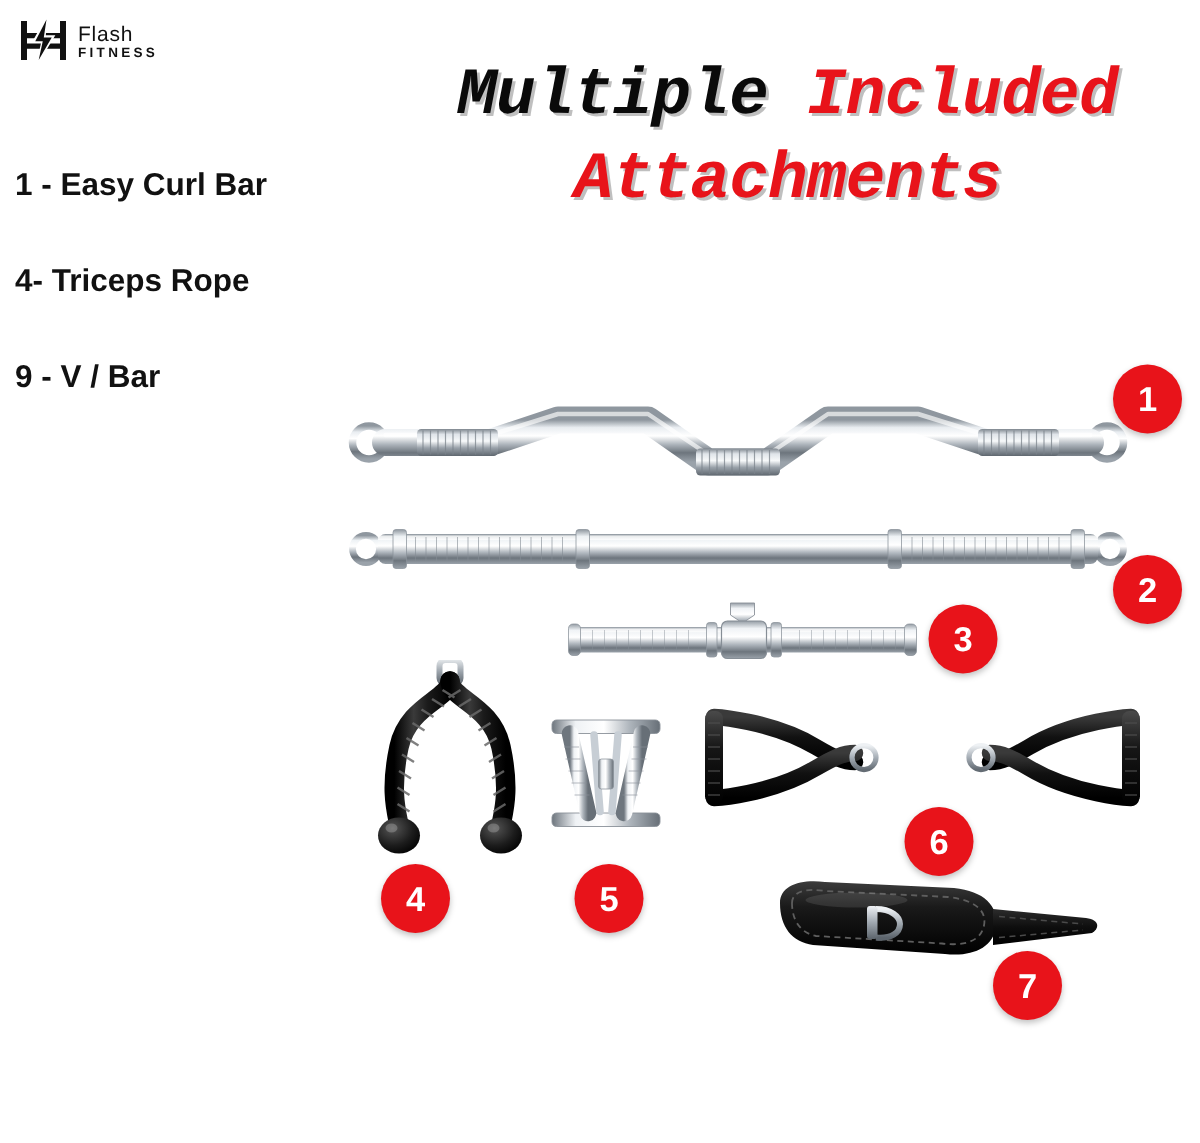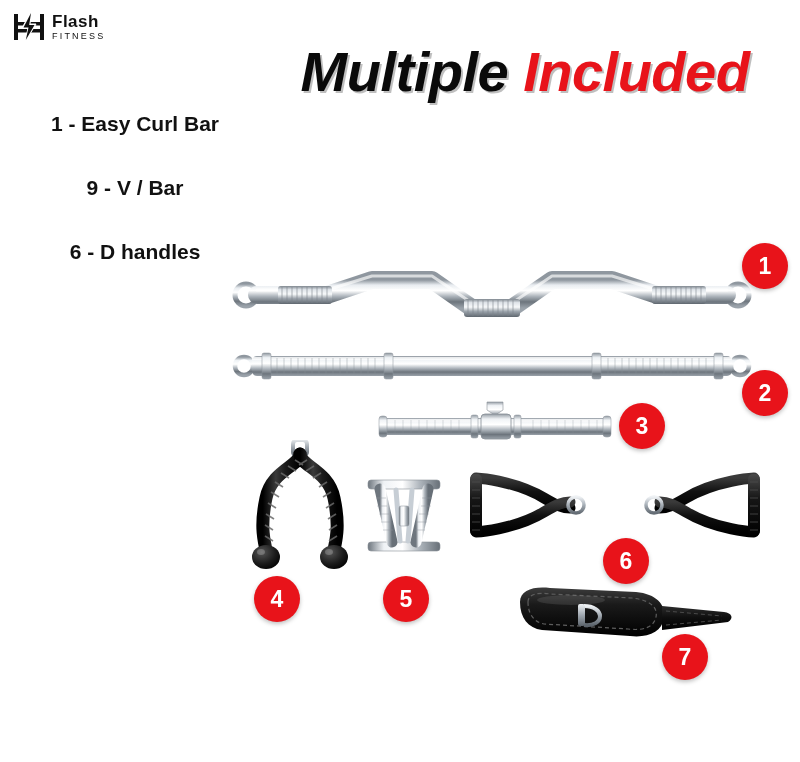--- a/index.html
+++ b/index.html
@@ -29,63 +29,62 @@
     width: 34px;
     height: 34px;
     position: relative;
   }
   .logo-text {
     display: flex;
     flex-direction: column;
     line-height: 1;
   }
   .logo-text .l1 {
-    font-size: 17px;
-    font-weight: 700;
+    font-size: 14px;
+    font-weight: 400;
     letter-spacing: 0.5px;
     color: #111;
   }
   .logo-text .l2 {
     font-size: 9px;
-    font-weight: 400;
+    font-weight: 700;
     letter-spacing: 2.2px;
     color: #111;
     margin-top: 2px;
   }
 
   
   .title {
     position: absolute;
     left: 260px;
     top: 36px;
     width: 530px;
     text-align: center;
-    font-family: Liberation Sans, sans-serif;
+    font-family: Liberation Mono, monospace;
     font-weight: 700;
     font-style: italic;
-    font-size: 56px;
+    font-size: 44px;
     line-height: 1.28;
     letter-spacing: -0.5px;
   }
   .title .w-black {
     color: #0a0a0a;
     text-shadow: 2px 2px 0 rgba(0,0,0,0.25);
   }
   .title .w-red {
     color: #e8131a;
     text-shadow: 2px 2px 0 rgba(0,0,0,0.25);
   }
 
   
   .legend {
     position: absolute;
     left: 10px;
     top: 112px;
     width: 250px;
-    text-align: center;
   }
   .legend-item {
     font-size: 21px;
     font-weight: 700;
     color: #111;
     margin-bottom: 40px;
     white-space: nowrap;
   }
 
   
@@ -155,26 +154,27 @@
   <span class="logo-text">
     <span class="l1">Flash</span>
     <span class="l2">FITNESS</span>
   </span>
 </div>
 
 <div class="title">
   <span class="w-black">Multiple</span>
   <span class="w-red">Included</span>
   <br>
+  <span class="w-red">Attachments</span>
 </div>
 
 <div class="legend">
   <div class="legend-item">1 - Easy Curl Bar</div>
+  <div class="legend-item">4- Triceps Rope</div>
   <div class="legend-item">9 - V / Bar</div>
-  <div class="legend-item">6 - D handles</div>
 </div>
 
 <div class="art curlbar">
   <svg width="520" height="54" viewBox="0 0 520 54">
     <defs>
       <linearGradient id="chrome" x1="0" y1="0" x2="0" y2="1">
         <stop offset="0%" stop-color="#8f979f"></stop>
         <stop offset="18%" stop-color="#e9edf1"></stop>
         <stop offset="38%" stop-color="#ffffff"></stop>
         <stop offset="58%" stop-color="#aeb5bc"></stop>

